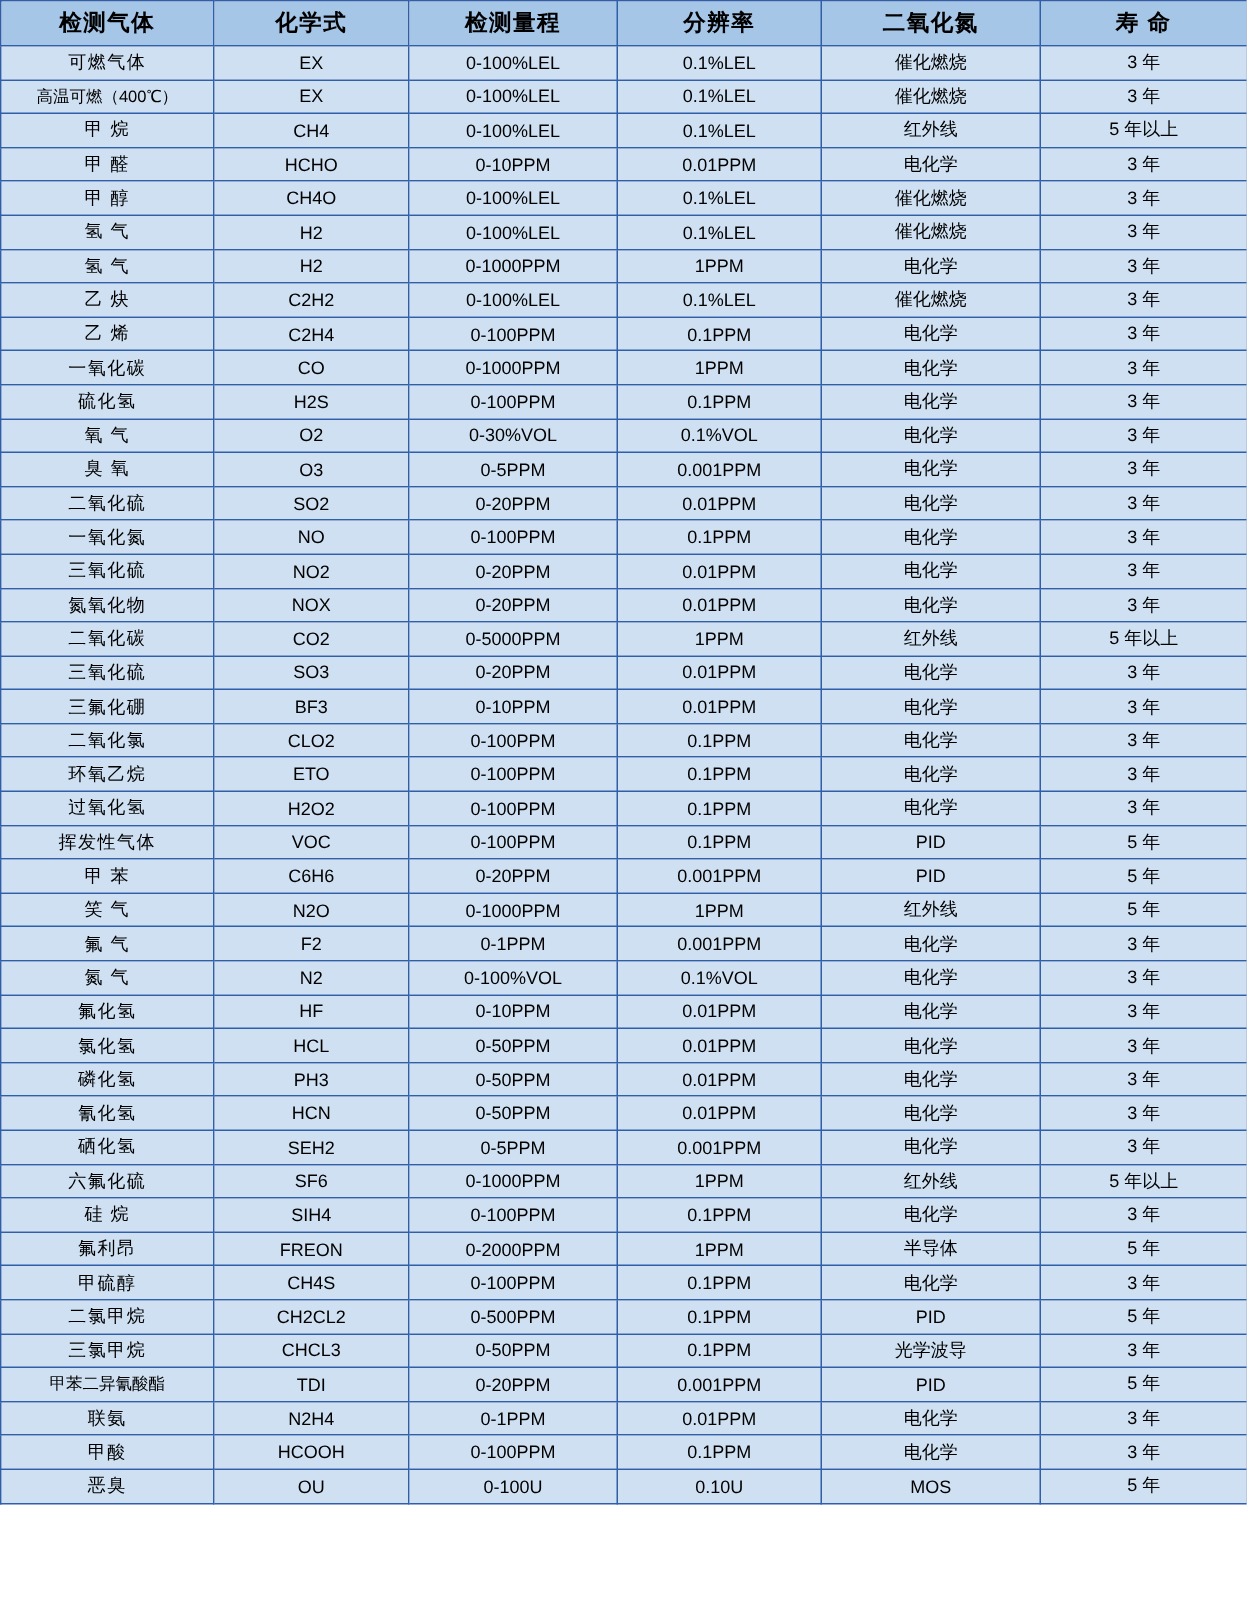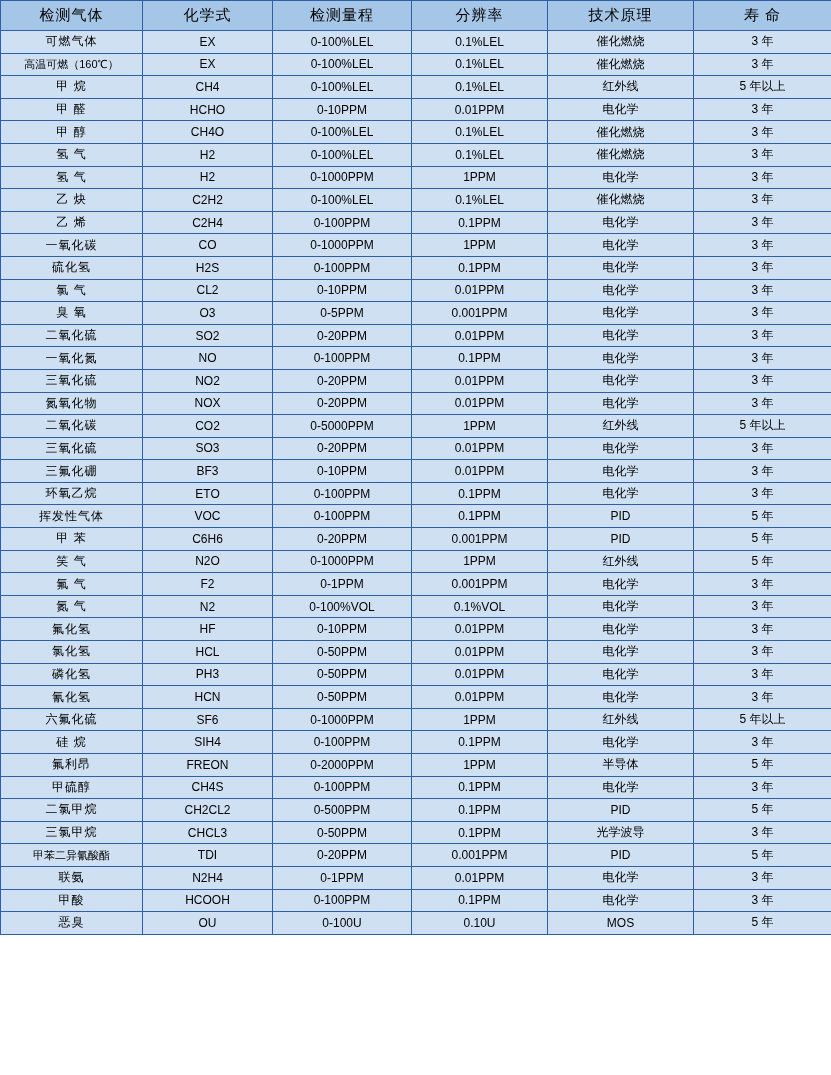--- a/index.html
+++ b/index.html
@@ -23,21 +23,21 @@
     text-align: center;
     vertical-align: middle;
     color: #000000;
     white-space: nowrap;
     overflow: hidden;
   }
   table.gas-table th {
     background: #a6c6e8;
     height: 27px;
     font-size: 15px;
-    font-weight: normal;
+    font-weight: bold;
     letter-spacing: 1px;
   }
   table.gas-table td {
     background: #cfe0f2;
     height: 19.6px;
     font-size: 12px;
     font-weight: normal;
   }
   table.gas-table td.name-cell {
     letter-spacing: 1px;
@@ -64,35 +64,35 @@
       <col class="c3">
       <col class="c4">
       <col class="c5">
   </colgroup>
   <thead>
     <tr>
       <th>检测气体</th>
       <th>化学式</th>
       <th>检测量程</th>
       <th>分辨率</th>
-      <th>技术原理</th>
+      <th>二氧化氮</th>
       <th>寿 命</th>
     </tr>
   </thead>
   <tbody id="table-body">
       <tr>
         <td class="name-cell">可燃气体</td>
         <td>EX</td>
         <td>0-100%LEL</td>
         <td>0.1%LEL</td>
         <td>催化燃烧</td>
         <td>3 年</td>
       </tr>
       <tr>
-        <td class="name-cell small">高温可燃（160℃）</td>
+        <td class="name-cell small">高温可燃（400℃）</td>
         <td>EX</td>
         <td>0-100%LEL</td>
         <td>0.1%LEL</td>
         <td>催化燃烧</td>
         <td>3 年</td>
       </tr>
       <tr>
         <td class="name-cell">甲 烷</td>
         <td>CH4</td>
         <td>0-100%LEL</td>
@@ -158,24 +158,24 @@
       </tr>
       <tr>
         <td class="name-cell">硫化氢</td>
         <td>H2S</td>
         <td>0-100PPM</td>
         <td>0.1PPM</td>
         <td>电化学</td>
         <td>3 年</td>
       </tr>
       <tr>
-        <td class="name-cell">氯 气</td>
-        <td>CL2</td>
-        <td>0-10PPM</td>
-        <td>0.01PPM</td>
+        <td class="name-cell">氧 气</td>
+        <td>O2</td>
+        <td>0-30%VOL</td>
+        <td>0.1%VOL</td>
         <td>电化学</td>
         <td>3 年</td>
       </tr>
       <tr>
         <td class="name-cell">臭 氧</td>
         <td>O3</td>
         <td>0-5PPM</td>
         <td>0.001PPM</td>
         <td>电化学</td>
         <td>3 年</td>
@@ -230,22 +230,38 @@
       </tr>
       <tr>
         <td class="name-cell">三氟化硼</td>
         <td>BF3</td>
         <td>0-10PPM</td>
         <td>0.01PPM</td>
         <td>电化学</td>
         <td>3 年</td>
       </tr>
       <tr>
+        <td class="name-cell">二氧化氯</td>
+        <td>CLO2</td>
+        <td>0-100PPM</td>
+        <td>0.1PPM</td>
+        <td>电化学</td>
+        <td>3 年</td>
+      </tr>
+      <tr>
         <td class="name-cell">环氧乙烷</td>
         <td>ETO</td>
+        <td>0-100PPM</td>
+        <td>0.1PPM</td>
+        <td>电化学</td>
+        <td>3 年</td>
+      </tr>
+      <tr>
+        <td class="name-cell">过氧化氢</td>
+        <td>H2O2</td>
         <td>0-100PPM</td>
         <td>0.1PPM</td>
         <td>电化学</td>
         <td>3 年</td>
       </tr>
       <tr>
         <td class="name-cell">挥发性气体</td>
         <td>VOC</td>
         <td>0-100PPM</td>
         <td>0.1PPM</td>
@@ -306,20 +322,28 @@
         <td>0-50PPM</td>
         <td>0.01PPM</td>
         <td>电化学</td>
         <td>3 年</td>
       </tr>
       <tr>
         <td class="name-cell">氰化氢</td>
         <td>HCN</td>
         <td>0-50PPM</td>
         <td>0.01PPM</td>
+        <td>电化学</td>
+        <td>3 年</td>
+      </tr>
+      <tr>
+        <td class="name-cell">硒化氢</td>
+        <td>SEH2</td>
+        <td>0-5PPM</td>
+        <td>0.001PPM</td>
         <td>电化学</td>
         <td>3 年</td>
       </tr>
       <tr>
         <td class="name-cell">六氟化硫</td>
         <td>SF6</td>
         <td>0-1000PPM</td>
         <td>1PPM</td>
         <td>红外线</td>
         <td>5 年以上</td>

